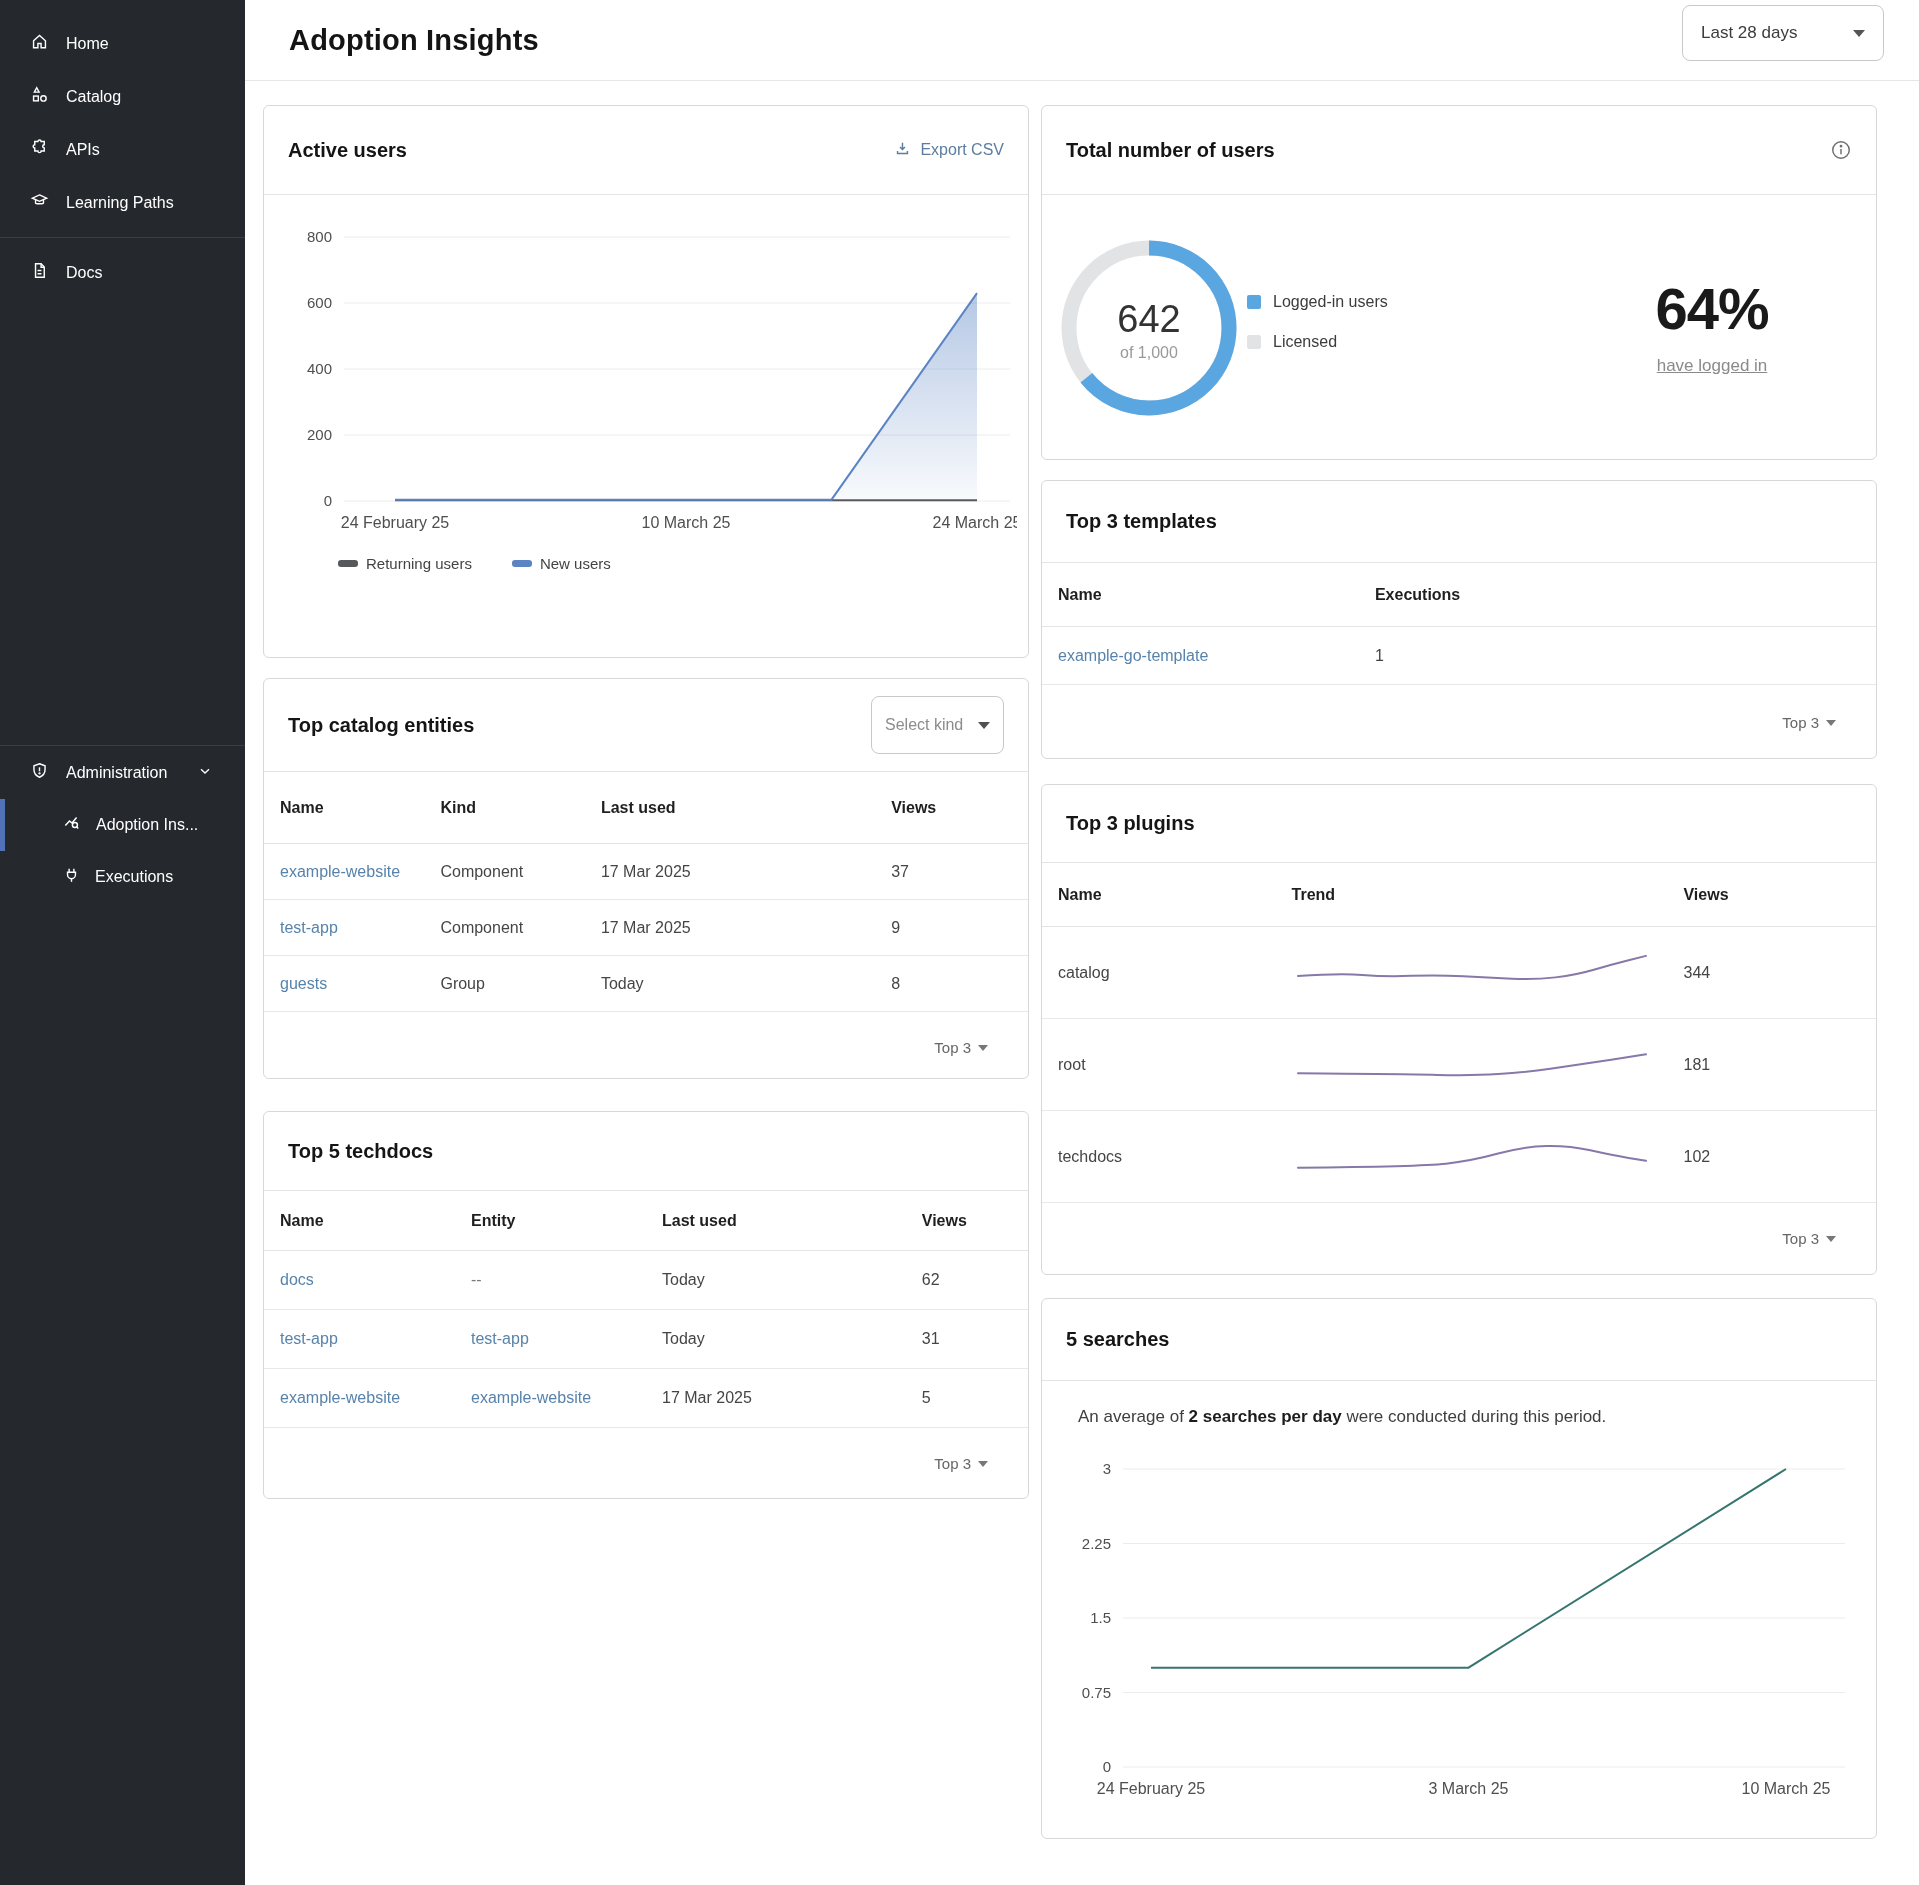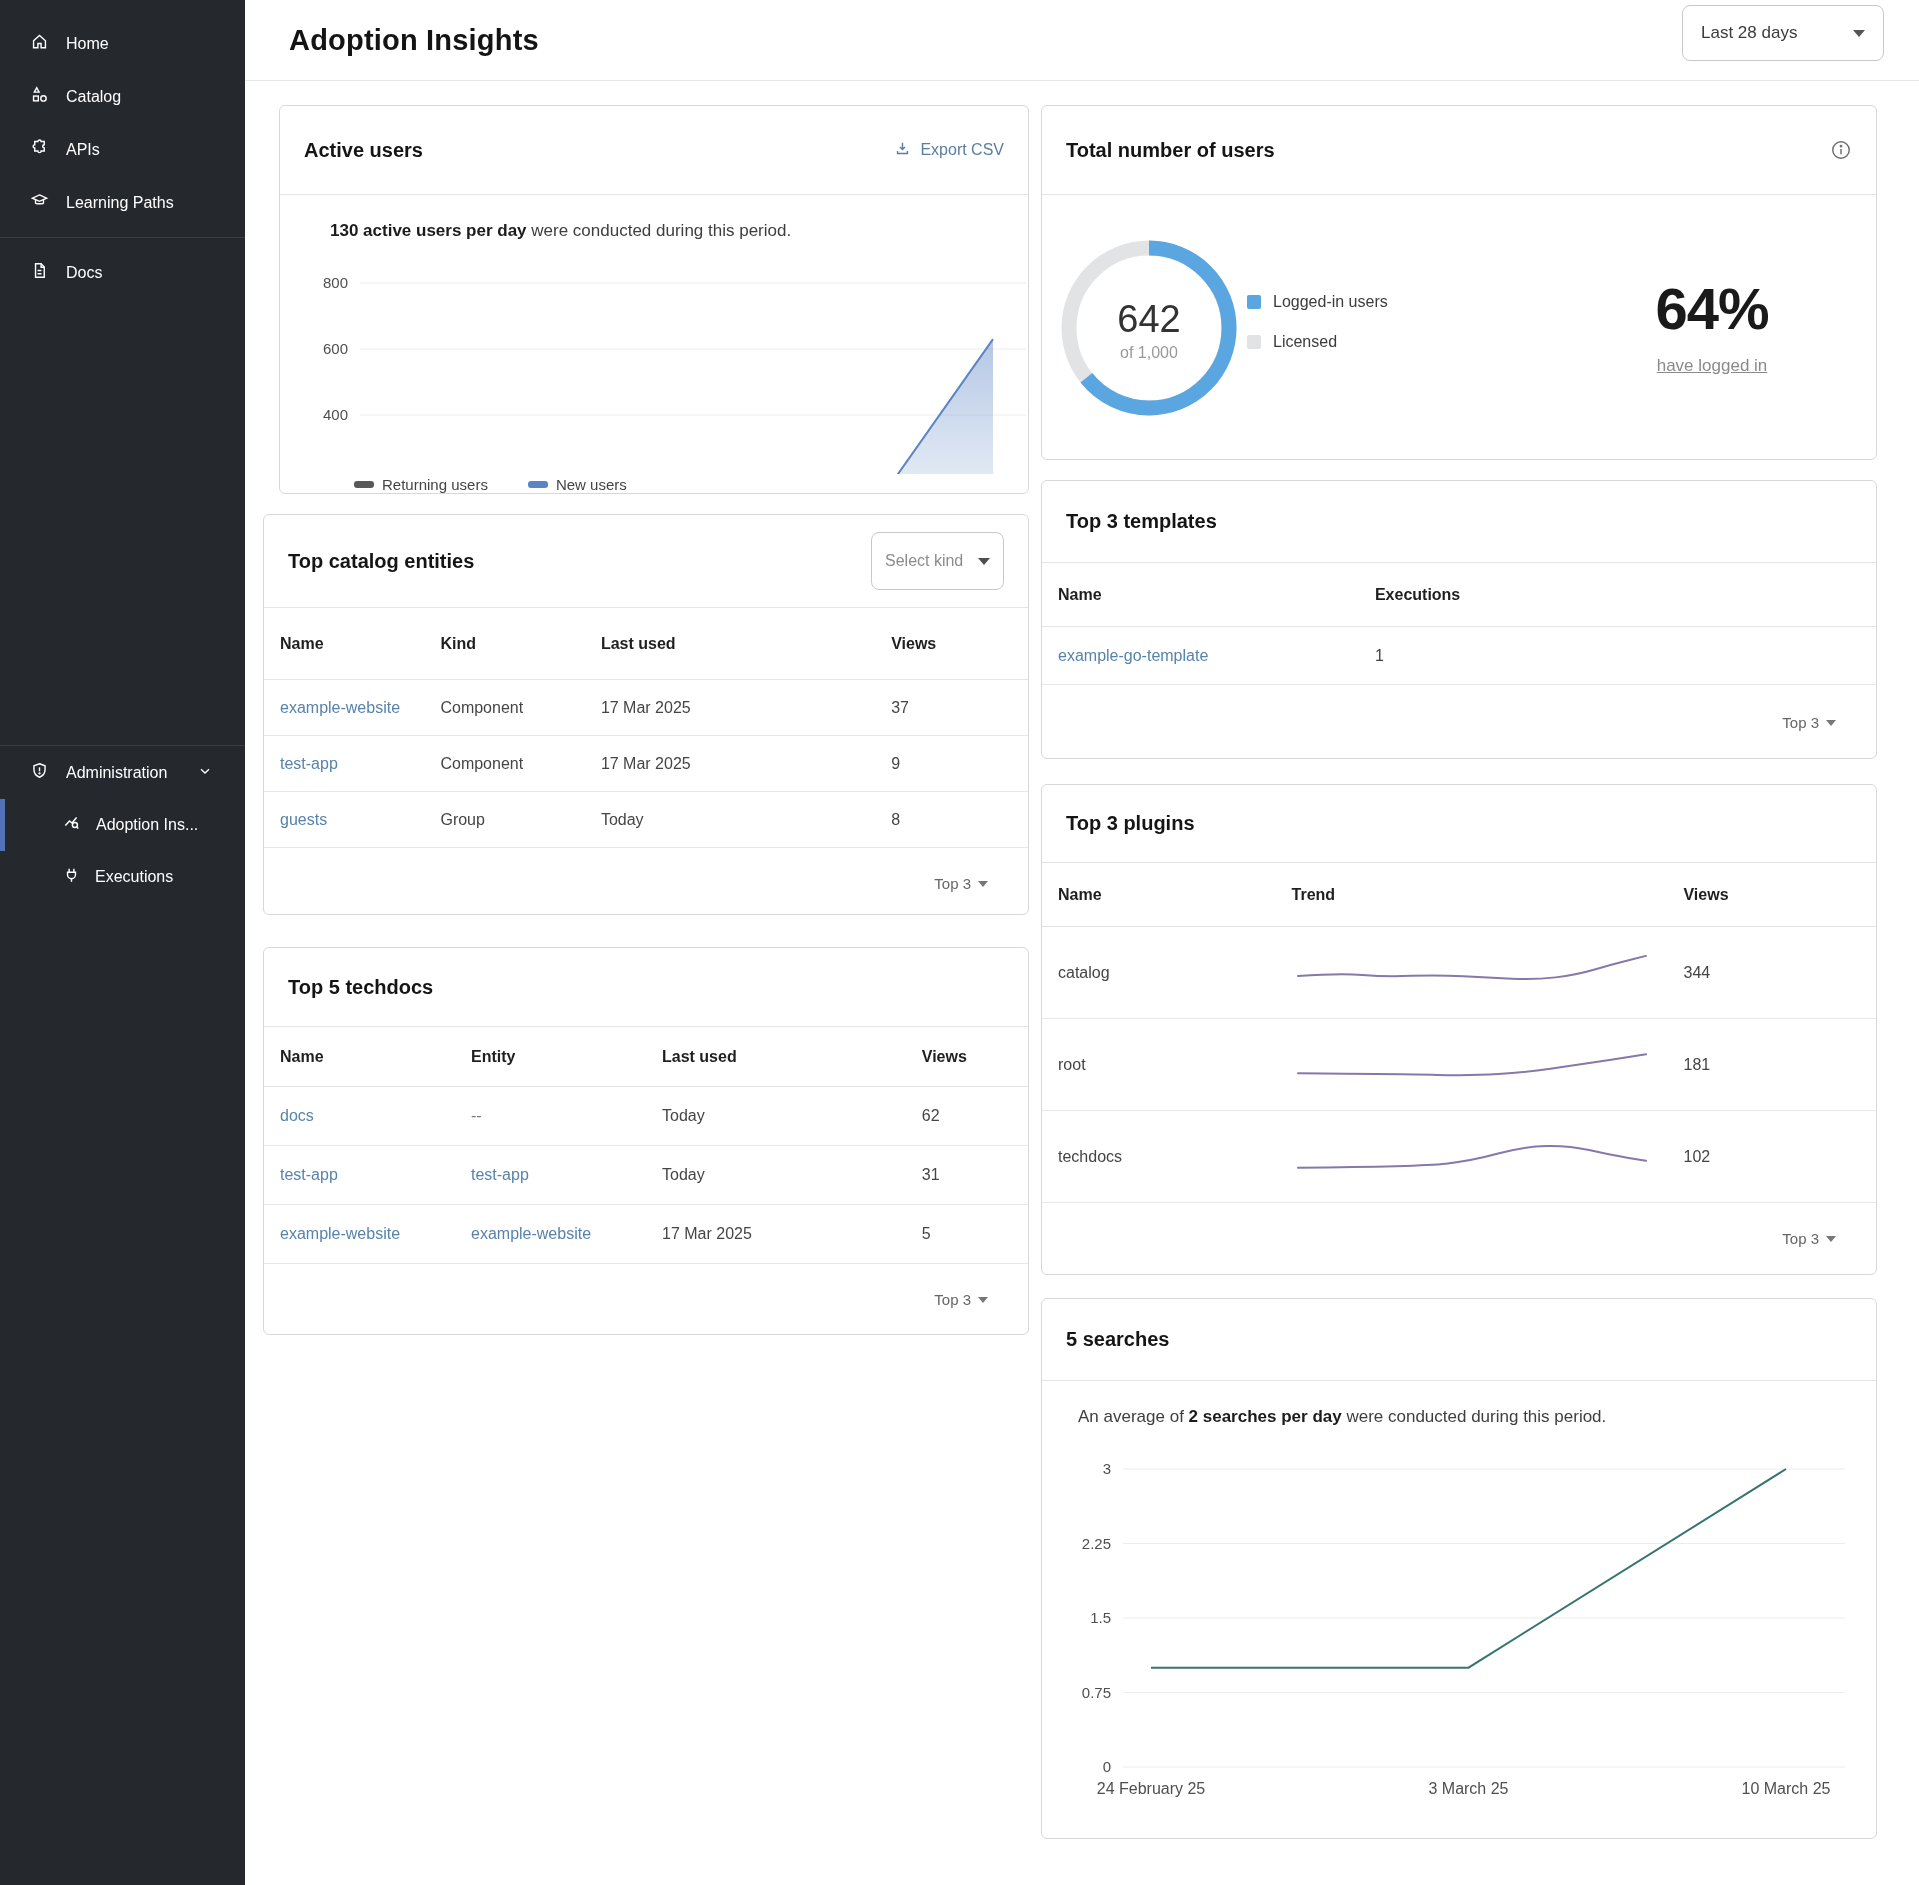--- a/index.html
+++ b/index.html
@@ -158,33 +158,30 @@
     <div class="range-select">
       <span>Last 28 days</span>
       <span class="caret-down"></span>
     </div>
   </div>
 
   <div class="content">
 
     <div class="col-l">
 
-      <div class="card" style="height:389px;margin-bottom:20px;margin-left:16px;">
+      <div class="card" style="height:553px;margin-bottom:20px;">
         <div class="card-head" style="height:88px;">
           <span class="card-title">Active users</span>
           <span class="export-btn">
             <span><svg width="17" height="17" viewBox="0 0 24 24" fill="none" stroke="#5a7da0" stroke-width="2">
                   <path d="M12 4 v9 M8.5 9.8 L12 13.3 L15.5 9.8"></path>
                   <path d="M5 15.5 v3.5 h14 v-3.5"></path>
                 </svg></span>
             <span>Export CSV</span>
           </span>
-        </div>
-        <div class="chart-summary pl-50">
-          <b>130 active users per day</b><span> were conducted during this period.</span>
         </div>
         <svg width="740" height="330" style="margin-left:13px;margin-top:28px;display:block;">
             <line x1="67" x2="733" y1="278" y2="278" stroke="#ececec" stroke-width="1"></line>
             <text x="55" y="283" text-anchor="end" fill="#4f4f4f" font-size="15">0</text>
             <line x1="67" x2="733" y1="212" y2="212" stroke="#ececec" stroke-width="1"></line>
             <text x="55" y="217" text-anchor="end" fill="#4f4f4f" font-size="15">200</text>
             <line x1="67" x2="733" y1="146" y2="146" stroke="#ececec" stroke-width="1"></line>
             <text x="55" y="151" text-anchor="end" fill="#4f4f4f" font-size="15">400</text>
             <line x1="67" x2="733" y1="80" y2="80" stroke="#ececec" stroke-width="1"></line>
             <text x="55" y="85" text-anchor="end" fill="#4f4f4f" font-size="15">600</text>

